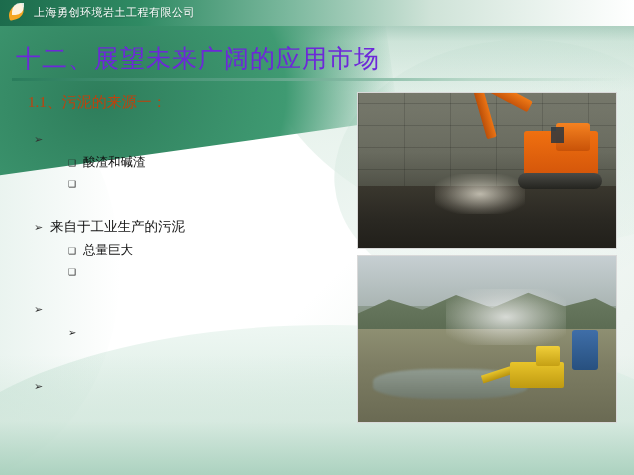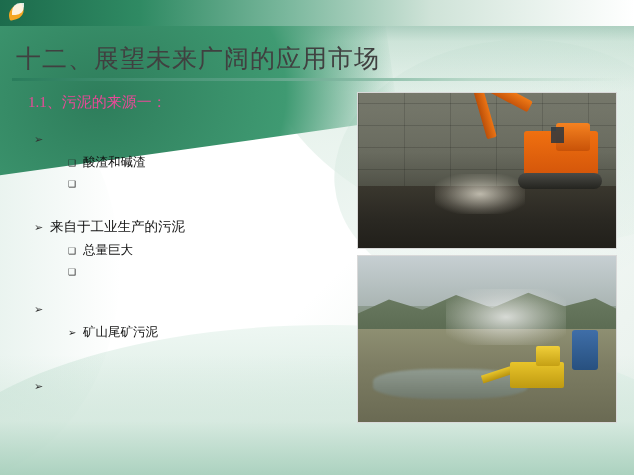--- a/index.html
+++ b/index.html
@@ -143,42 +143,42 @@
     white-space: nowrap;
     text-shadow: 0 1px 1px rgba(0,0,0,0.25);
   }
 
   
   .title {
     position: absolute;
     left: 16px;
     top: 42px;
     font-size: 25px;
-    color: #404040;
+    color: #6d28d9;
     font-family: "Liberation Serif", serif;
     letter-spacing: 1px;
     z-index: 5;
   }
   .title-underline {
     position: absolute;
     left: 12px;
     top: 78px;
     width: 610px;
     height: 3px;
     background: linear-gradient(90deg, #2a7d5c 0%, #5aa185 40%, #b9d8c9 75%, rgba(255,255,255,0) 100%);
     z-index: 5;
   }
 
   
   .subtitle {
     position: absolute;
     left: 28px;
     top: 93px;
     font-size: 15px;
-    color: #ec4899;
+    color: #c2410c;
     font-family: "Liberation Serif", serif;
     z-index: 5;
     text-align: right;
   }
 
   .bullets {
     position: absolute;
     left: 34px;
     top: 130px;
     width: 300px;
@@ -398,20 +398,21 @@
   <div class="bg-top-fade"></div>
   <div class="bg-corner-tl"></div>
   <div class="bg-top-band"></div>
   <div class="bg-bottom"></div>
 
   <div class="header">
     <div class="logo">
       <div class="leaf"></div>
       <div class="leaf2"></div>
     </div>
+    <div class="company-name">上海勇创环境岩土工程有限公司</div>
   </div>
 
   <div class="title">十二、展望未来广阔的应用市场</div>
   <div class="title-underline"></div>
 
   <div class="subtitle">1.1、污泥的来源一：</div>
 
   <div class="bullets">
 
     <div class="lvl1">
@@ -439,21 +440,20 @@
       <span class="mk">❑</span>
     </div>
 
     <div class="gap-md"></div>
 
     <div class="lvl1">
       <span class="mk">➢</span>
     </div>
     <div class="lvl2-arrow">
       <span class="mk">➢</span>
-      <span>矿山尾矿污泥</span>
     </div>
 
     <div class="gap-lg"></div>
     <div class="gap-sm"></div>
 
     <div class="lvl1">
       <span class="mk">➢</span>
     </div>
 
   </div>

